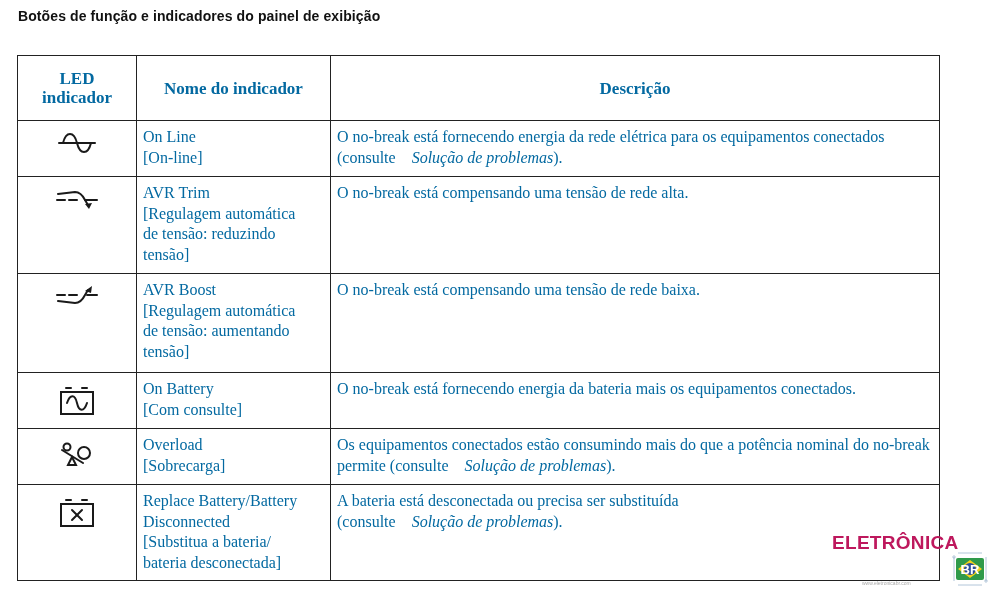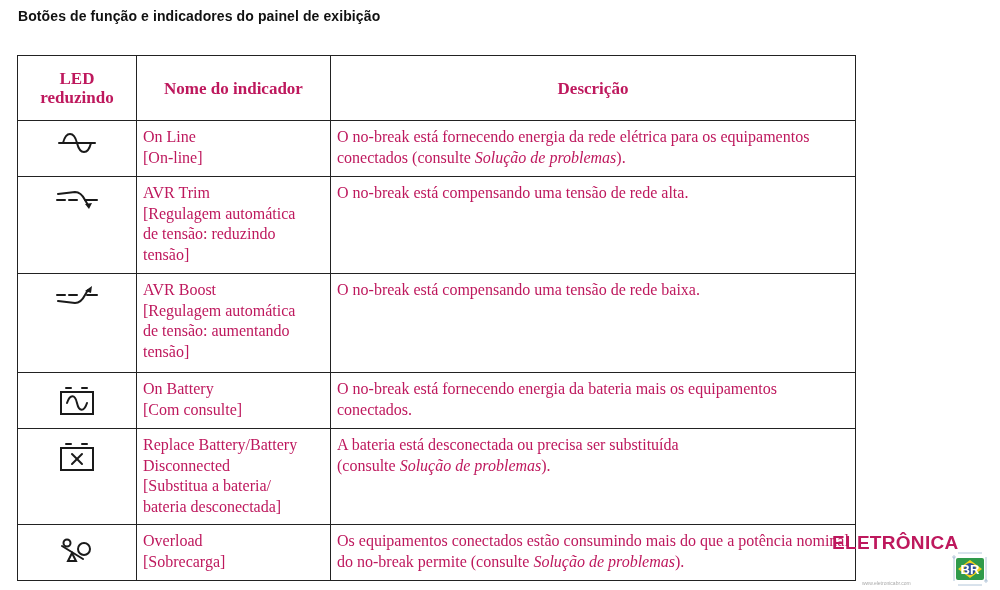--- a/index.html
+++ b/index.html
@@ -5,42 +5,42 @@
   html, body { margin: 0; padding: 0; background: #ffffff; }
   body { width: 1000px; height: 590px; position: relative; overflow: hidden; }
   .page-title {
     position: absolute; left: 18px; top: 8px;
     font-family: "Liberation Sans", sans-serif;
     font-weight: bold; font-size: 14px; color: #111;
     letter-spacing: 0.1px;
   }
   table.ind {
     position: absolute; left: 17px; top: 55px;
-    width: 839px; border-collapse: collapse;
-    font-family: "Liberation Serif", serif; color: #be185d;
+    width: 923px; border-collapse: collapse;
+    font-family: "Liberation Serif", serif; color: #0369a1;
   }
   table.ind td, table.ind th {
     border: 1.6px solid #222;
     vertical-align: top;
     padding: 0;
   }
   table.ind th {
     font-weight: bold; font-size: 17px; vertical-align: middle; text-align: center;
     height: 64px; line-height: 19px;
   }
   .c1 { width: 118px; }
   .c2 { width: 193px; }
   .c3 { }
   .cell-name, .cell-desc {
     font-size: 16px; line-height: 20.5px; padding: 6px 6px 2px 6px !important;
   }
   .cell-icon { text-align: center; }
   .cell-icon svg { display: block; margin: 10px auto 0 auto; }
   .name-line { display: block; }
-  em { font-style: italic; }
+  em { font-style: italic; margin-left: 12px; }
   .watermark {
     position: absolute; left: 832px; top: 532px;
     font-family: "Liberation Sans", sans-serif; font-weight: bold;
     font-size: 19px; color: #be185d; letter-spacing: 0.3px;
   }
   .wm-sub {
     position: absolute; left: 862px; top: 580px;
     font-family: "Liberation Sans", sans-serif; font-size: 5px; color: #aaa;
   }
   .wm-badge {
@@ -50,21 +50,21 @@
 </head>
 <body>
 
 <div class="page-title">Botões de função e indicadores do painel de exibição</div>
 
 <table class="ind">
   <thead>
     <tr>
       <th class="c1">
         <span>LED</span><br>
-        <span>reduzindo</span>
+        <span>indicador</span>
       </th>
       <th class="c2">Nome do indicador</th>
       <th class="c3">Descrição</th>
     </tr>
   </thead>
   <tbody>
 
     <tr style="height:56px">
       <td class="cell-icon">
         <svg width="40" height="24" viewBox="0 0 40 24">
@@ -132,20 +132,38 @@
             <rect x="2" y="6" width="32" height="22"></rect>
             <path d="M8 17 C 11 8, 16 8, 18 17 C 20 26, 25 26, 28 17"></path>
           </g>
         </svg>
       </td>
       <td class="cell-name">
         <span class="name-line">On Battery</span>
         <span class="name-line">[Com consulte]</span>
       </td>
       <td class="cell-desc"><span>O no-break está fornecendo energia da bateria mais os equipamentos conectados.</span></td>
+    </tr>
+
+    <tr style="height:56px">
+      <td class="cell-icon">
+        <svg width="36" height="28" viewBox="0 0 36 28" style="margin-top:12px">
+          <g fill="none" stroke="#1a1a1a" stroke-width="2" stroke-linecap="round">
+            <circle cx="8" cy="6" r="3.5"></circle>
+            <circle cx="25" cy="12" r="6"></circle>
+            <line x1="3" y1="9" x2="24" y2="22"></line>
+            <polygon points="13,16 9,24 17,24"></polygon>
+          </g>
+        </svg>
+      </td>
+      <td class="cell-name">
+        <span class="name-line">Overload</span>
+        <span class="name-line">[Sobrecarga]</span>
+      </td>
+      <td class="cell-desc"><span>Os equipamentos conectados estão consumindo mais do que a potência nominal do no-break permite (consulte </span><em>Solução de problemas</em><span>).</span></td>
     </tr>
 
     <tr style="height:96px">
       <td class="cell-icon">
         <svg width="36" height="30" viewBox="0 0 36 30" style="margin-top:13px">
           <g fill="none" stroke="#1a1a1a" stroke-width="2" stroke-linecap="round">
             <line x1="7" y1="2" x2="12" y2="2"></line>
             <line x1="23" y1="2" x2="28" y2="2"></line>
             <rect x="2" y="6" width="32" height="22"></rect>
             <line x1="13" y1="12" x2="23" y2="22"></line>
@@ -153,38 +171,20 @@
           </g>
         </svg>
       </td>
       <td class="cell-name">
         <span class="name-line">Replace Battery/Battery</span>
         <span class="name-line">Disconnected</span>
         <span class="name-line">[Substitua a bateria/</span>
         <span class="name-line">bateria desconectada]</span>
       </td>
       <td class="cell-desc"><span>A bateria está desconectada ou precisa ser substituída</span><br><span>(consulte </span><em>Solução de problemas</em><span>).</span></td>
-    </tr>
-
-    <tr style="height:56px">
-      <td class="cell-icon">
-        <svg width="36" height="28" viewBox="0 0 36 28" style="margin-top:12px">
-          <g fill="none" stroke="#1a1a1a" stroke-width="2" stroke-linecap="round">
-            <circle cx="8" cy="6" r="3.5"></circle>
-            <circle cx="25" cy="12" r="6"></circle>
-            <line x1="3" y1="9" x2="24" y2="22"></line>
-            <polygon points="13,16 9,24 17,24"></polygon>
-          </g>
-        </svg>
-      </td>
-      <td class="cell-name">
-        <span class="name-line">Overload</span>
-        <span class="name-line">[Sobrecarga]</span>
-      </td>
-      <td class="cell-desc"><span>Os equipamentos conectados estão consumindo mais do que a potência nominal do no-break permite (consulte </span><em>Solução de problemas</em><span>).</span></td>
     </tr>
   </tbody>
 </table>
 
 <div class="watermark">ELETRÔNICA</div>
 <div class="wm-sub">www.eletronicabr.com</div>
 <svg class="wm-badge" viewBox="0 0 40 36">
   <g stroke="#9fb7cf" stroke-width="0.8" fill="none">
     <line x1="4" y1="6" x2="4" y2="30"></line>
       <line x1="36" y1="6" x2="36" y2="30"></line>

